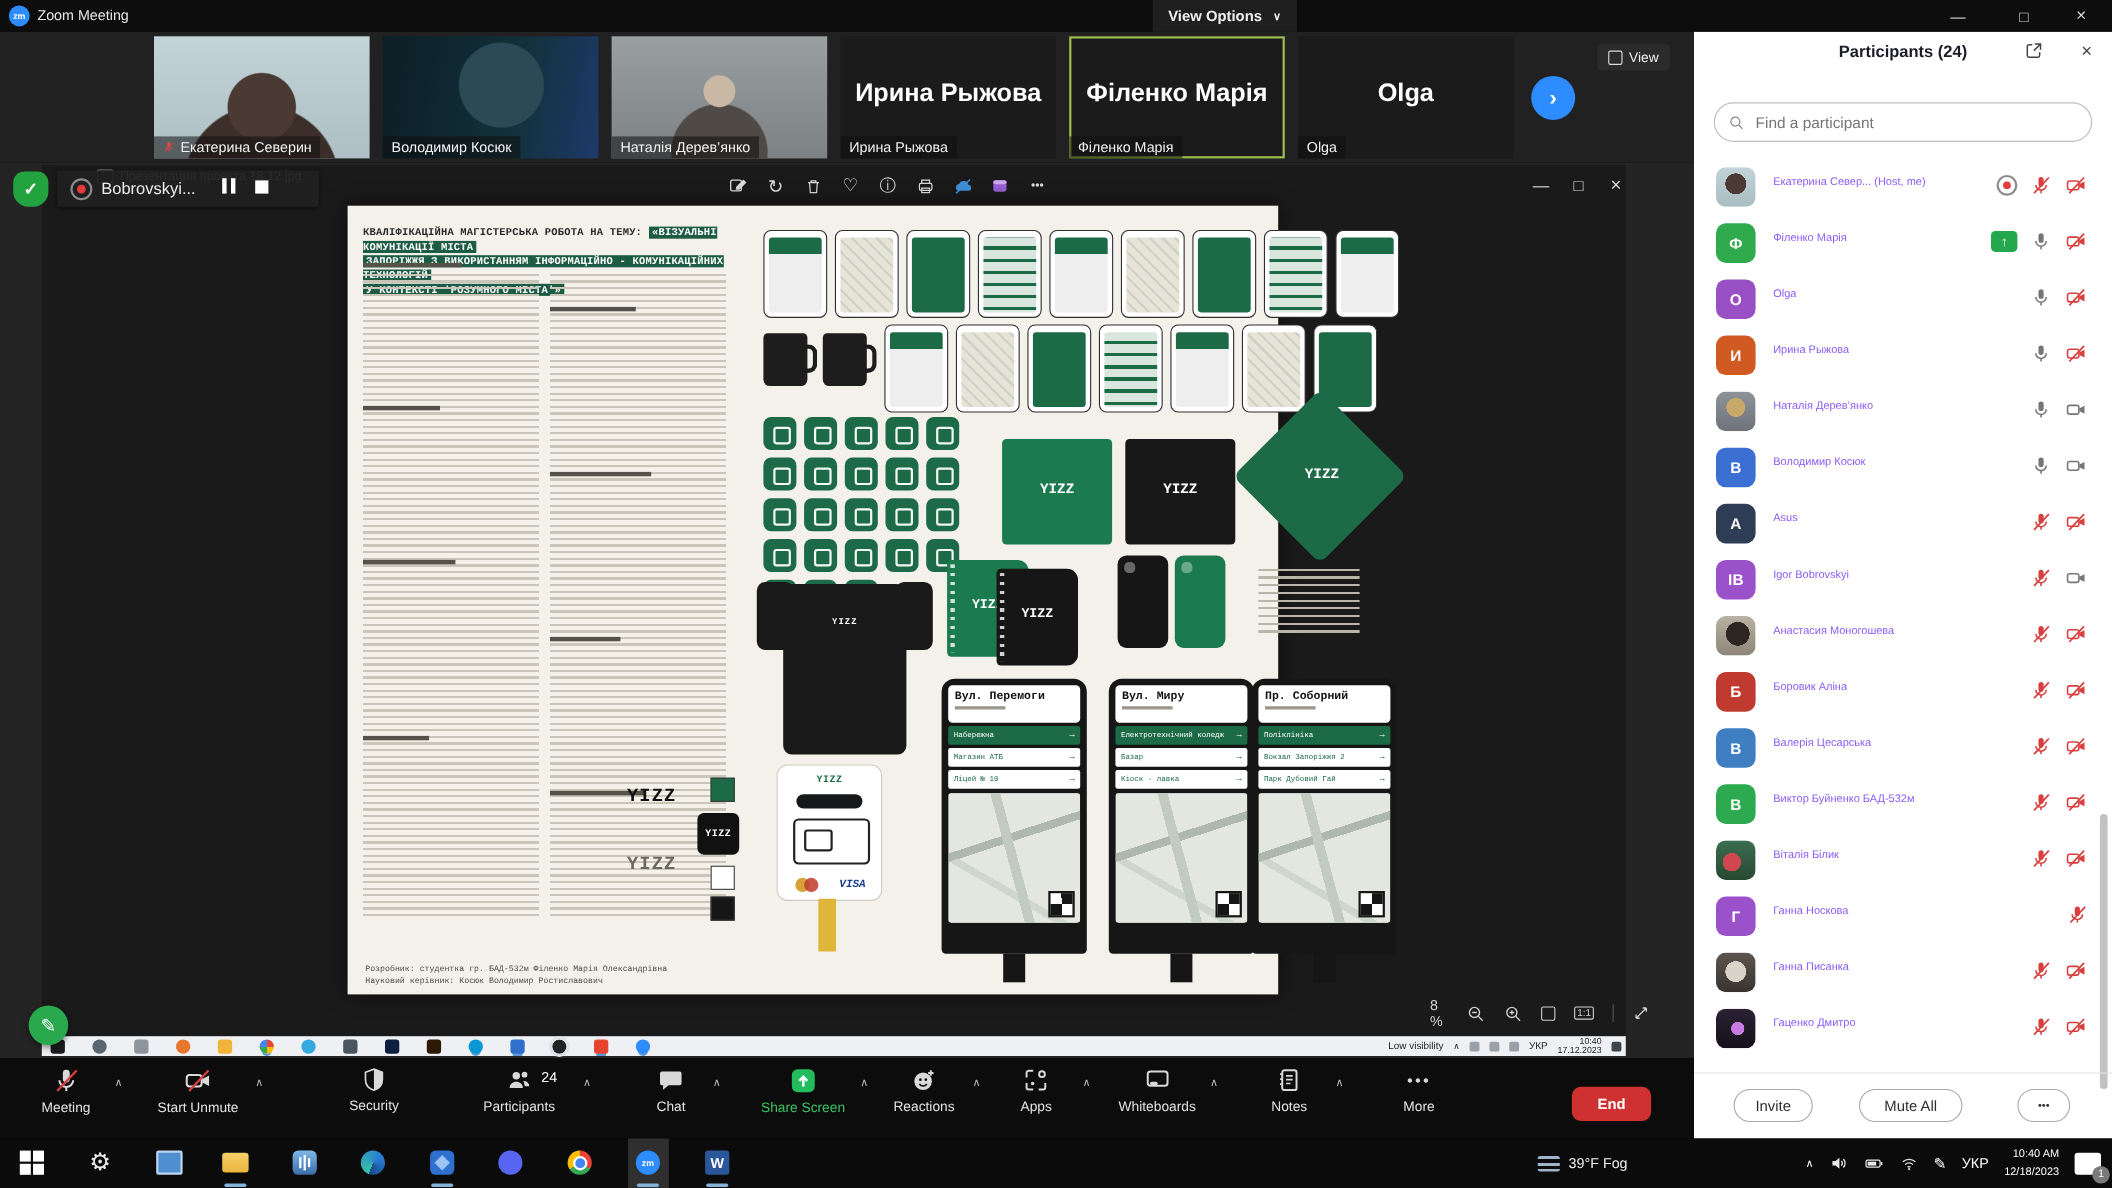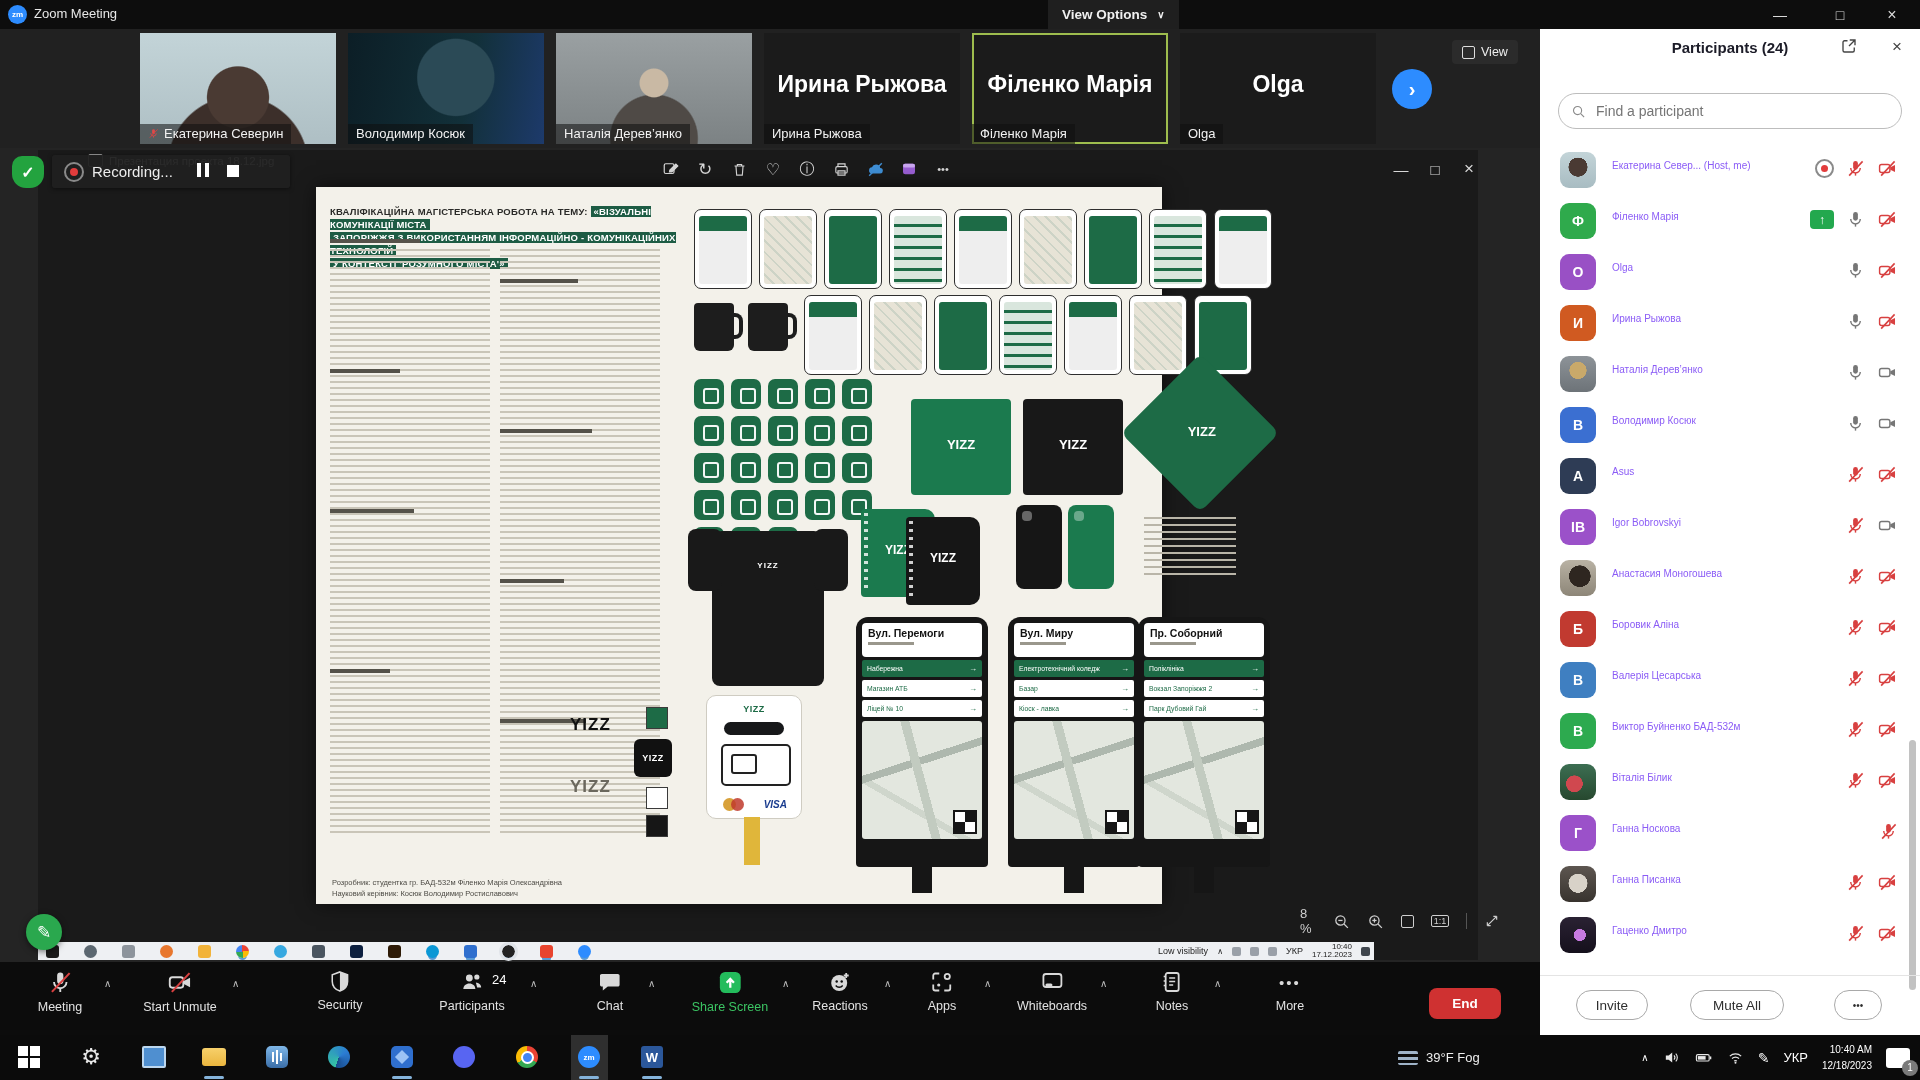--- a/index.html
+++ b/index.html
@@ -48,29 +48,29 @@
 
   
   #zctrl{left:1262px;top:758px;height:26px;display:flex;align-items:center;gap:17px;color:#cfcfcf;font-size:13px;}
   .zc-box{width:15px;height:11px;border:1.5px solid #cfcfcf;border-radius:2px;}
   .zc-11{border:1.5px solid #cfcfcf;border-radius:2px;font-size:9px;padding:0 2px;color:#cfcfcf;}
   .zc-div{width:1px;height:16px;background:#555;}
   #fab{left:26px;top:766px;width:36px;height:36px;border-radius:50%;background:#2aa84e;color:#fff;font-size:17px;
     display:flex;align-items:center;justify-content:center;box-shadow:0 2px 6px rgba(0,0,0,.5);}
 
   
-  #staskbar{left:38px;top:792px;width:1336px;height:18px;background:#eef0f3;display:flex;align-items:center;}
+  #staskbar{left:38px;top:792px;width:1440px;height:18px;background:#eef0f3;display:flex;align-items:center;}
   .sic{width:13px;height:13px;border-radius:3px;margin-left:25px;flex:0 0 auto;}
   .sic.run{box-shadow:0 4px 0 -2px #5a9bd5;}
   #stray{position:absolute;right:4px;top:0;height:18px;display:flex;align-items:center;gap:9px;color:#222;font-size:9px;}
   #stime{line-height:8px;font-size:8px;text-align:right;}
   .strayic{width:9px;height:9px;background:#9aa0a8;border-radius:2px;}
 
   
-  #poster{left:278px;top:37px;width:846px;height:717px;background:#f3f1ea;box-shadow:0 0 18px rgba(0,0,0,.55);}
+  #poster{left:278px;top:37px;width:846px;height:717px;background:#f3f1ea;box-shadow:0 0 18px rgba(0,0,0,.55);font-family:Liberation Mono, monospace;}
   #ptitle{left:14px;top:18px;width:350px;font-size:9.5px;font-weight:bold;color:#2a2a28;line-height:13px;letter-spacing:.2px;}
   .hl{background:#1d5c44;color:#fff;padding:0 3px;}
   .tcol{top:62px;width:160px;height:585px;
     background:repeating-linear-gradient(#c9c5b8 0 2px,transparent 2px 6px);}
   .tcol b{position:absolute;height:4px;background:#55524a;}
   .phone{position:absolute;width:56px;height:78px;background:#fff;border:1px solid #2e2e2e;border-radius:7px;overflow:hidden;}
   .phone i{position:absolute;left:4px;right:4px;top:6px;bottom:4px;border-radius:3px;display:block;}
   .phone:nth-child(4n+1) i{background:linear-gradient(#1d6b46 0 22%,#eee 22%);}
   .phone:nth-child(4n+2) i{background:repeating-linear-gradient(45deg,#e7e3d6 0 6px,#cdd3c6 6px 8px);}
   .phone:nth-child(4n+3) i{background:#1d6b46;}
@@ -667,21 +667,21 @@
       <span>✓</span>
     </div>
   <div class="abs" id="filetab">
     <span style="width:13px;height:11px;border:1.5px solid #9a9a9a;border-radius:2px;display:inline-block"></span>
     <span>Презентация проекта 18.12.jpg</span>
   </div>
   <div class="abs" id="recpill">
     <div id="recdot">
         <i></i>
       </div>
-    <span id="reclabel">Recording...</span>
+    <span id="reclabel">Bobrovskyi...</span>
     <span style="margin-left:22px"><span class="pbar"></span><span class="pbar"></span></span>
     <span style="margin-left:16px"><span class="pstop"></span></span>
   </div>
   <div class="abs" id="fab">
       <span>✎</span>
     </div>
 </div>
 
 <div class="abs" id="panel">
   <div class="abs" id="ptitlebar">Participants (24)</div>

